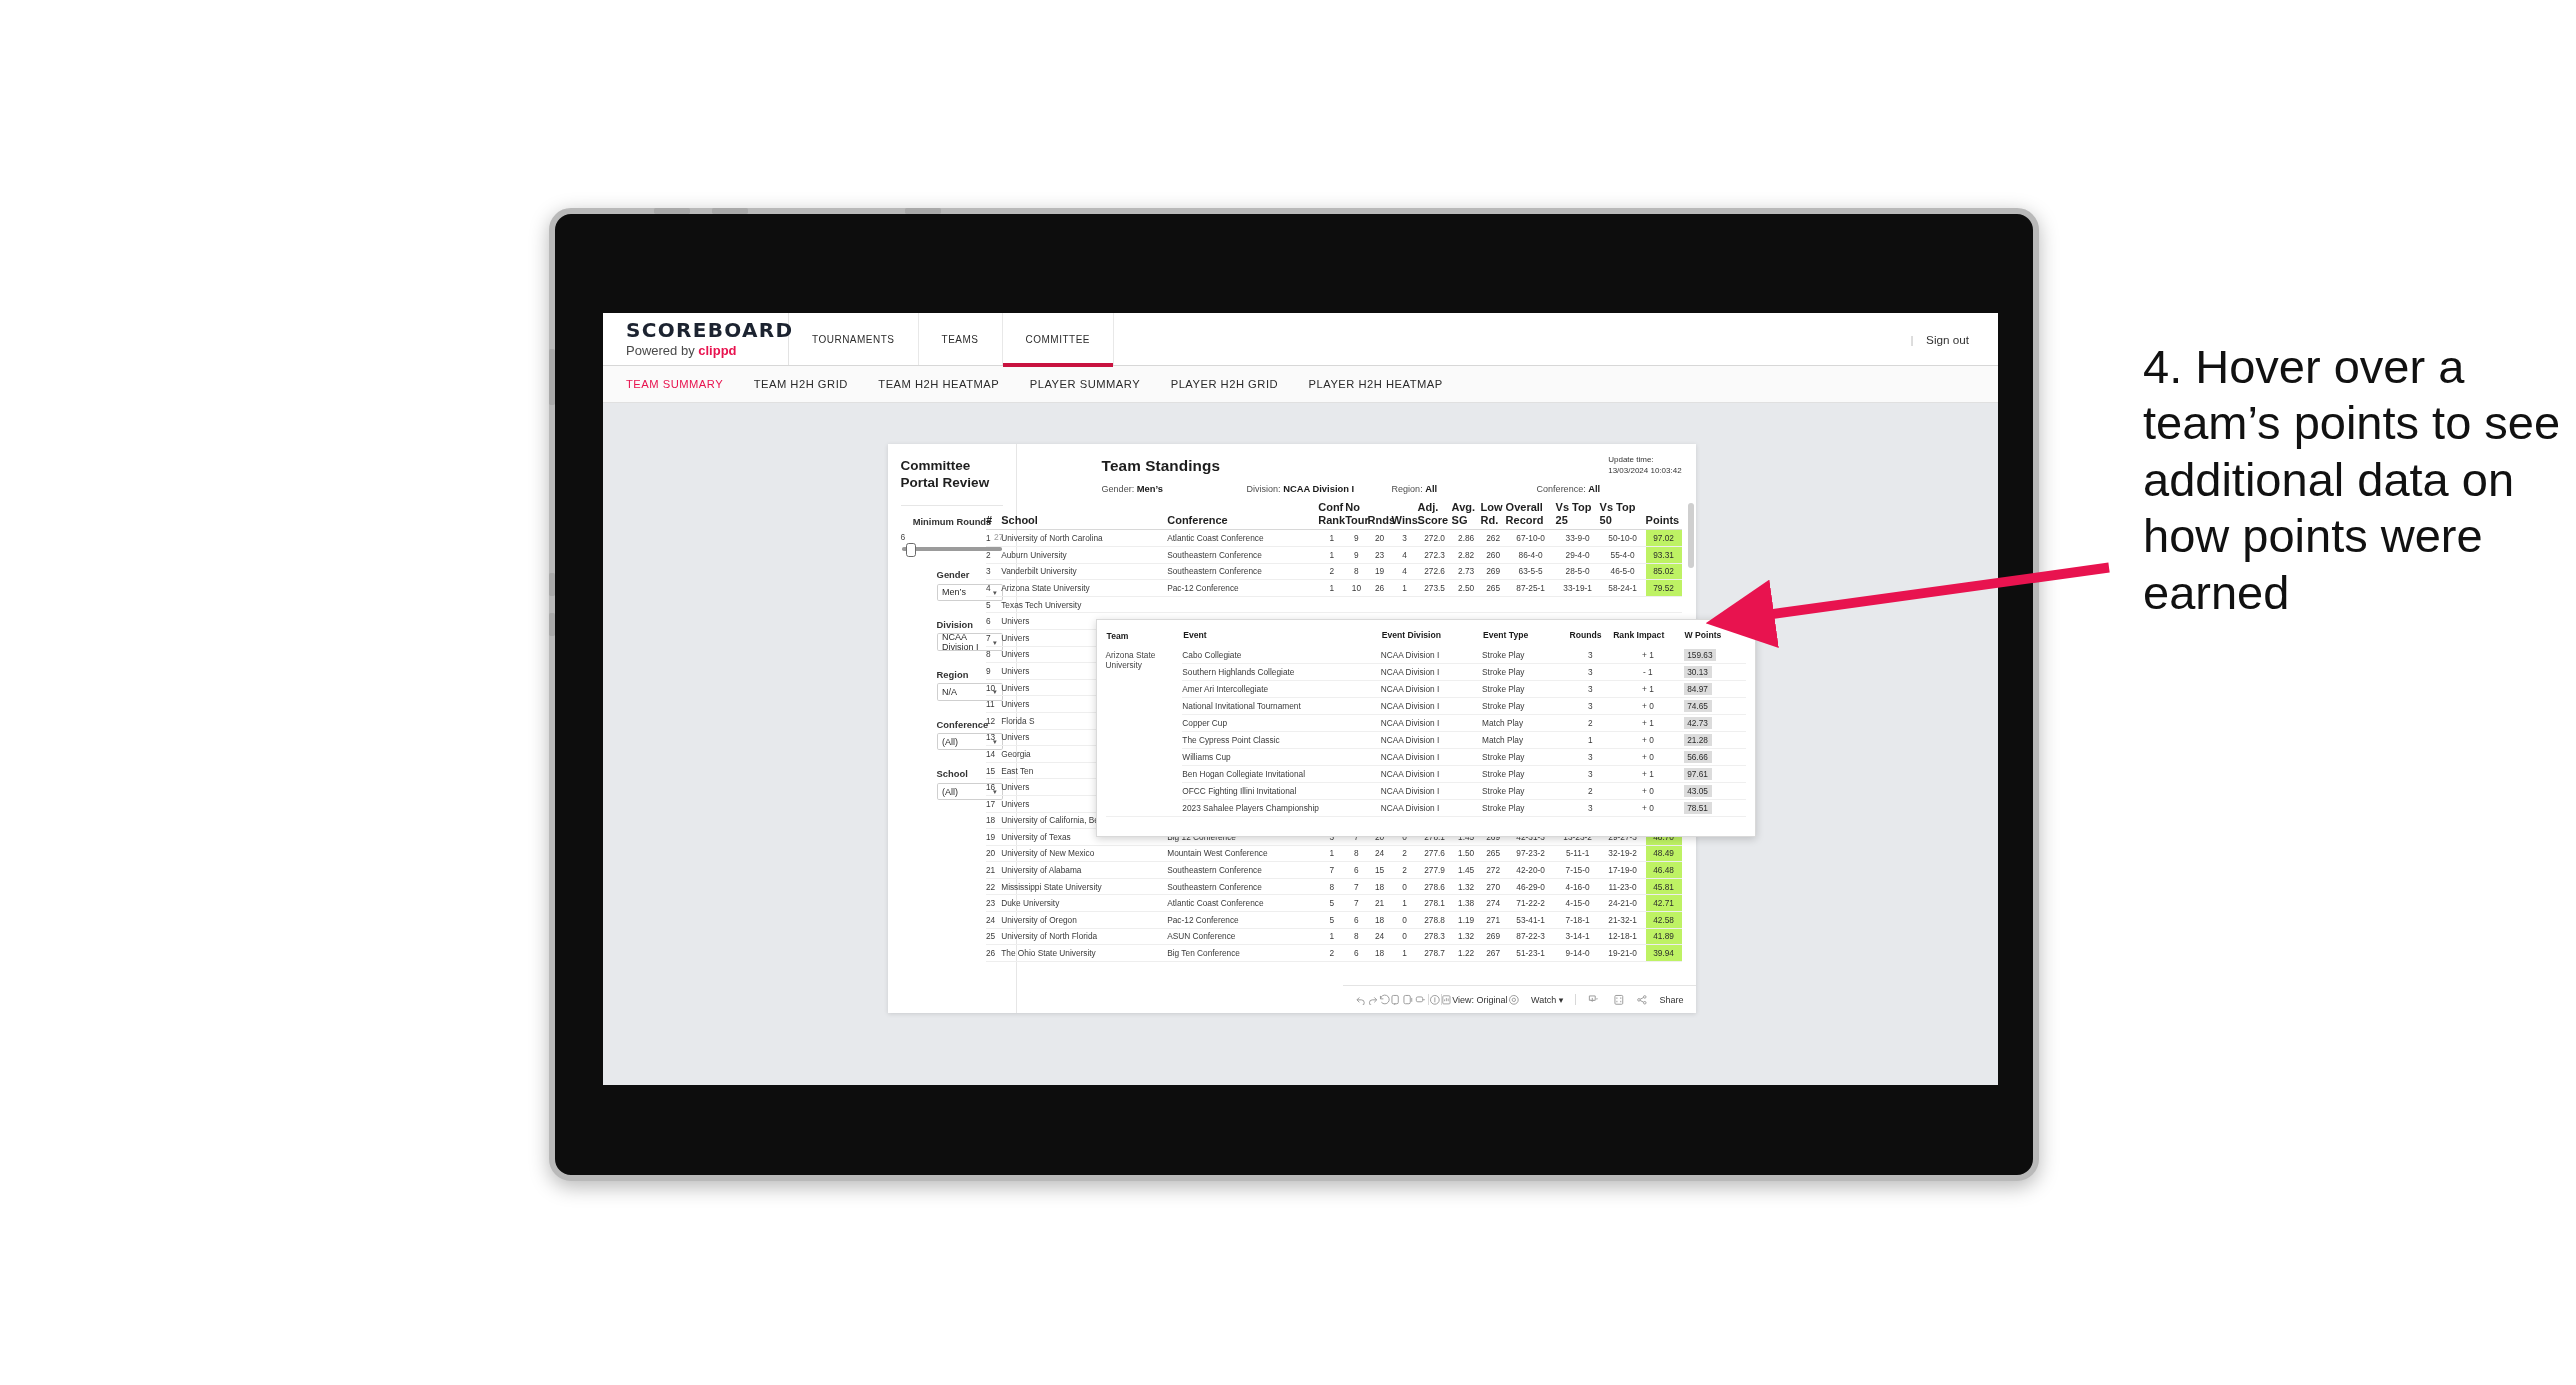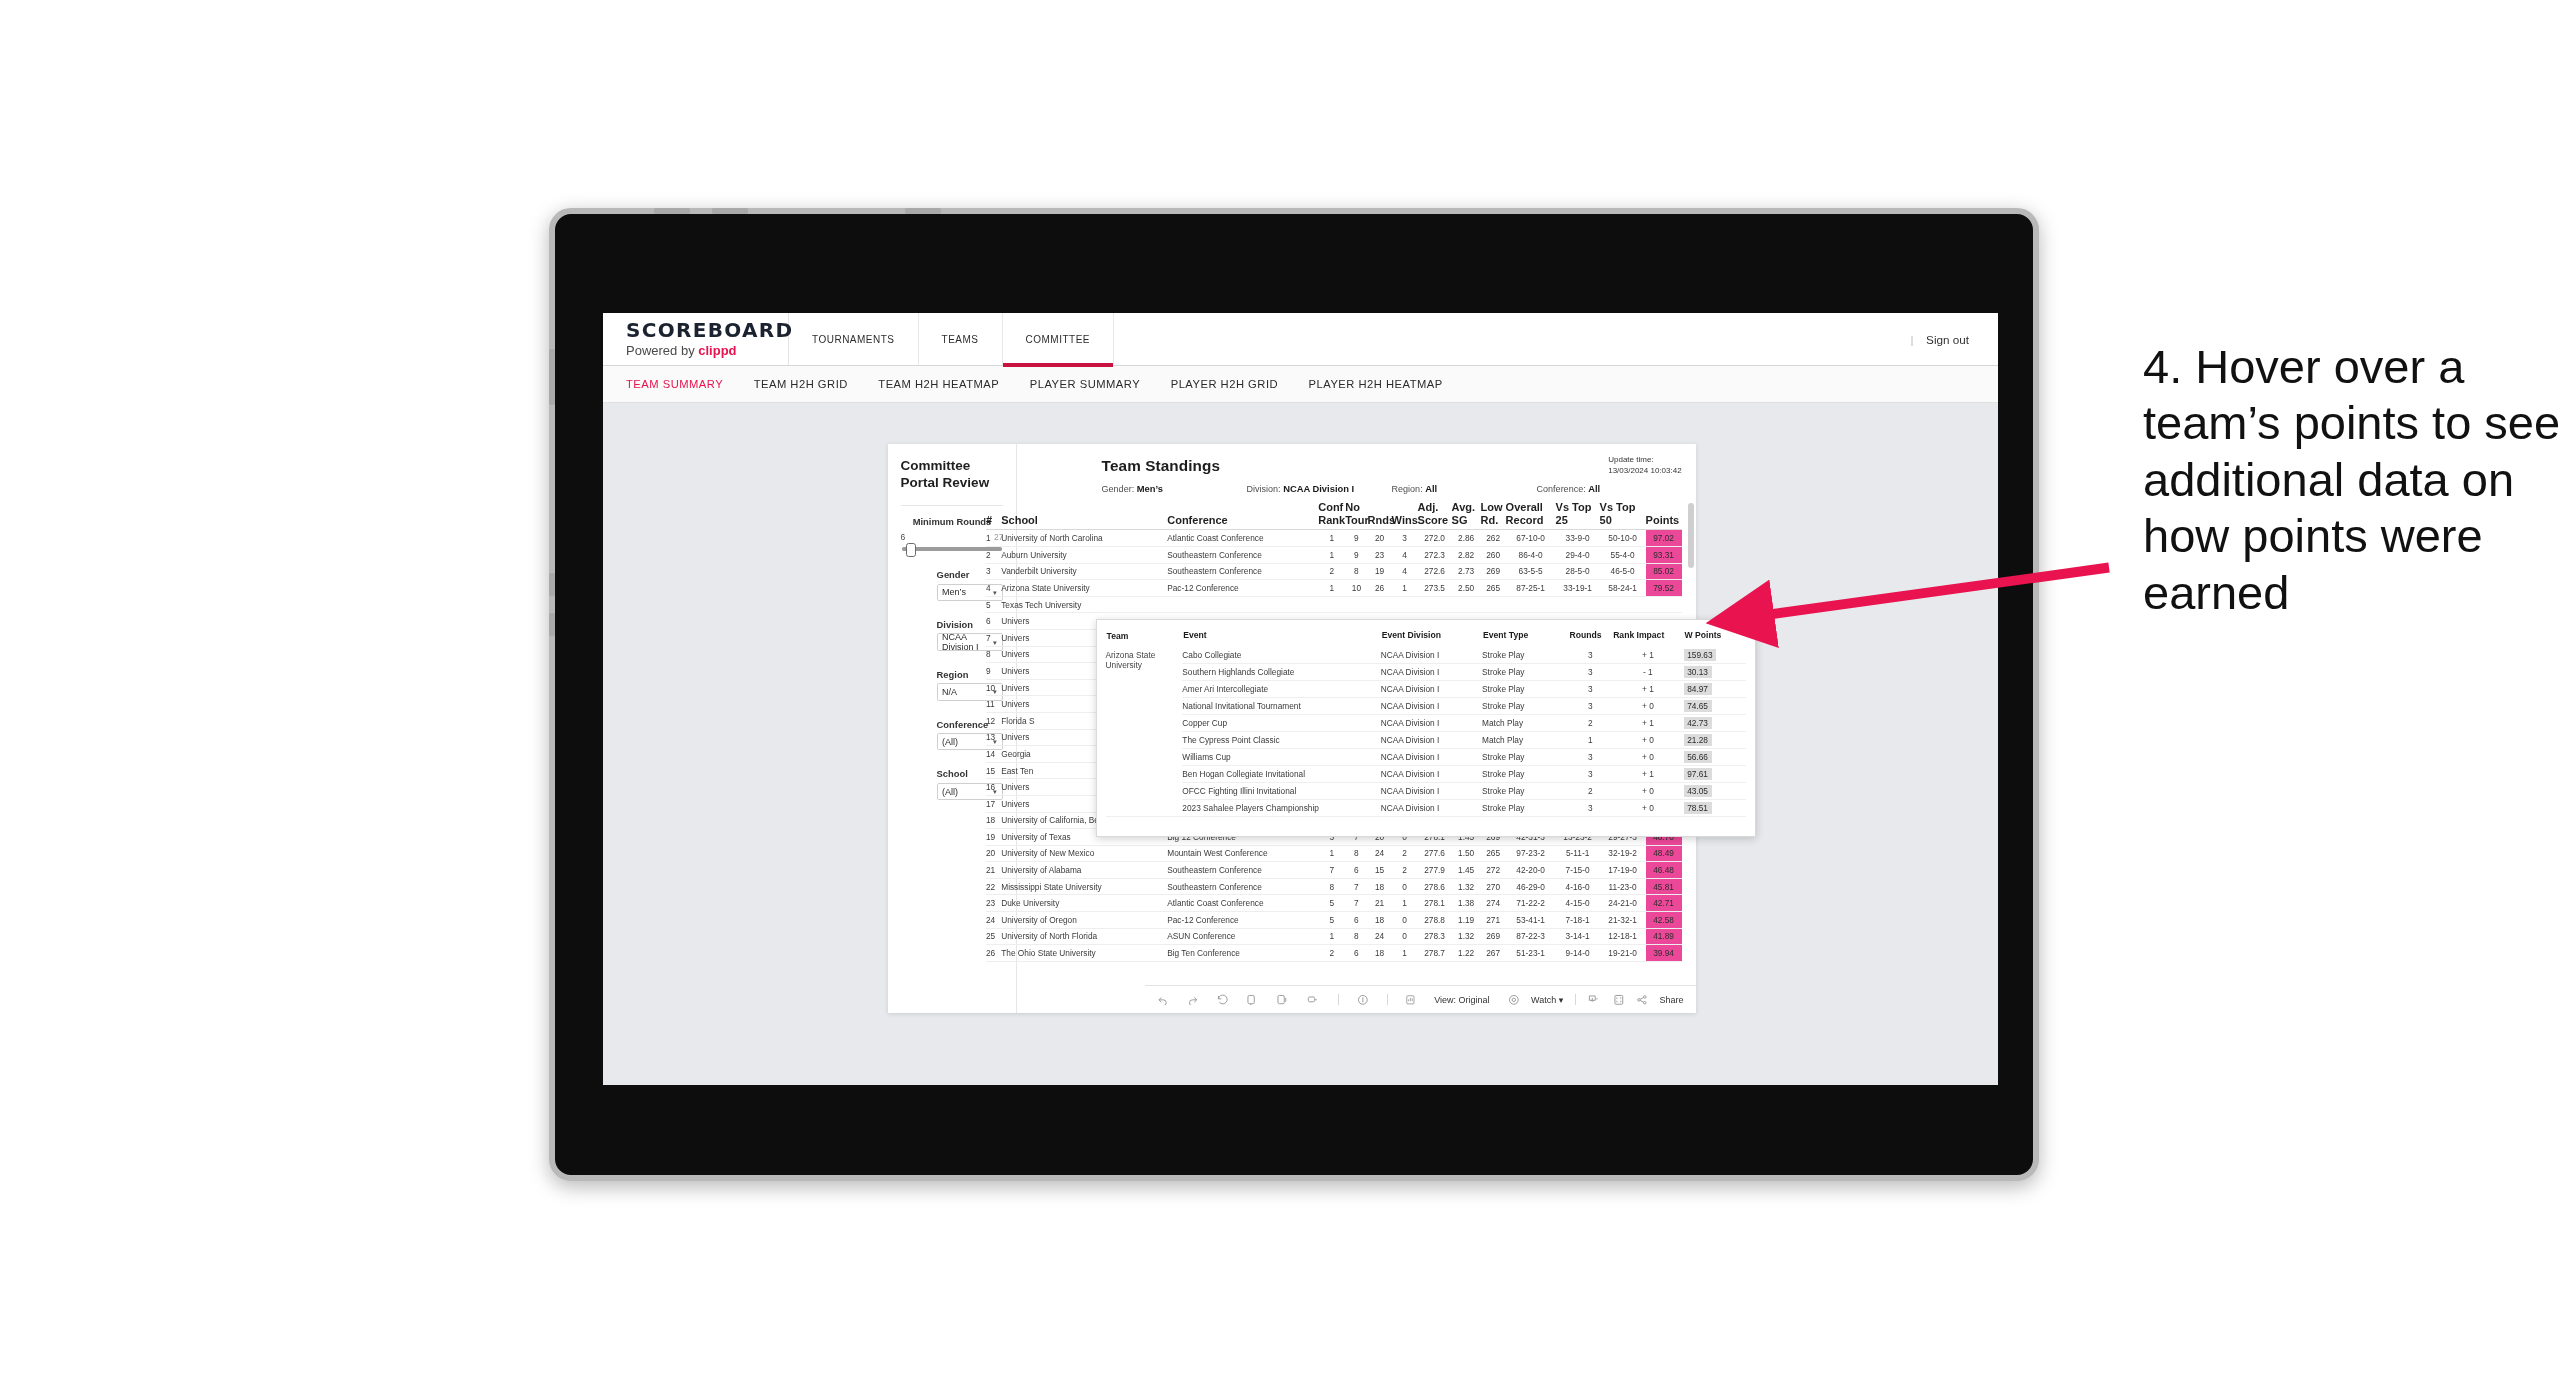--- a/index.html
+++ b/index.html
@@ -69,21 +69,21 @@
   .std-meta b{color:#1a1a1a;font-size:9.4px;}
   .updatebox{position:absolute;right:14.4px;top:10.8px;text-align:left;font-size:8px;color:#343434;line-height:1.35;}
 
   
   .tbl-wrap{position:relative;flex:1;min-height:0;padding:0 14.4px 0 14.4px;}
   table.std{width:100%;border-collapse:collapse;font-size:8.3px;color:#3a3a3a;table-layout:fixed;}
   table.std th{font-weight:bold;color:#1f1f1f;font-size:11px;vertical-align:bottom;padding:0 0 2.7px 0;text-align:left;line-height:1.18;}
   table.std tbody td{padding:2.8px 0;border-bottom:0.9px solid #eeeeee;white-space:nowrap;overflow:hidden;text-overflow:clip;}
   table.std thead tr{border-bottom:0.9px solid #d8d8d8;}
   .num{text-align:center;}
-  .pts{background:#ec4899;text-align:center;color:#2c2c2c;padding-left:2.7px;padding-right:2.7px;}
+  .pts{background:#bef264;text-align:center;color:#2c2c2c;padding-left:2.7px;padding-right:2.7px;}
   .c-rank{width:15.3px;}.c-school{width:166px;}.c-conf{width:151px;}
   .c-cr{width:27px;}.c-nt{width:22.4px;}.c-rn{width:24px;}.c-wn{width:26px;}
   .c-as{width:34px;}.c-sg{width:29px;}.c-lr{width:25px;}
   .c-or{width:50px;}.c-t25{width:44px;}.c-t50{width:46px;}.c-pt{width:36px;}
 
   .vscroll{position:absolute;right:1.8px;top:1.8px;width:6.3px;height:65px;background:#cfcfcf;border-radius:3.6px;}
 
   
   .tooltip{
     position:absolute;left:124px;top:118px;width:660px;height:218px;
@@ -92,21 +92,21 @@
   }
   table.tt{width:100%;border-collapse:collapse;font-size:8.3px;color:#3a3a3a;table-layout:fixed;}
   table.tt th{font-weight:bold;color:#1b1b1b;font-size:8.6px;text-align:left;padding-bottom:4.5px;}
   table.tt td{padding:3px 0;border-bottom:0.9px solid #efefef;}
   .tt-team{width:70px;color:#444;vertical-align:top;padding-top:3.6px;line-height:1.25;}
   .tt-ev{width:184px;}.tt-ed{width:93px;}.tt-et{width:79px;}
   .tt-rd{width:39px;text-align:center;}.tt-ri{width:65px;text-align:center;}.tt-wp{width:56px;}
   .wpt{background:#dcdcdc;padding:0.9px 3.6px;color:#2b2b2b;}
 
   
-  .viztoolbar{height:27px;border-top:0.9px solid #e4e4e4;display:flex;align-items:center;padding:0 12.6px;font-size:9px;color:#4a4a4a;gap:18px;background:#fff;}
+  .viztoolbar{height:27px;border-top:0.9px solid #e4e4e4;display:flex;align-items:center;padding:0 12.6px;font-size:9px;color:#4a4a4a;gap:0;background:#fff;}
   .viztoolbar .ic{opacity:.65;display:inline-flex;align-items:center;cursor:pointer;}
   .viztoolbar .vsep{width:0.9px;height:11.7px;background:#d8d8d8;}
   .viztoolbar .right{margin-left:auto;display:flex;align-items:center;gap:11.7px;}
   .tb-label{font-size:9px;color:#333;}
 
   
   .note{position:absolute;left:2143px;top:339px;width:422px;font-size:47px;line-height:1.20;color:#111;font-family:"Liberation Sans",sans-serif;}
   .arrow{position:absolute;left:1687px;top:562px;width:431px;height:108px;z-index:20;}
 </style>
 </head>

